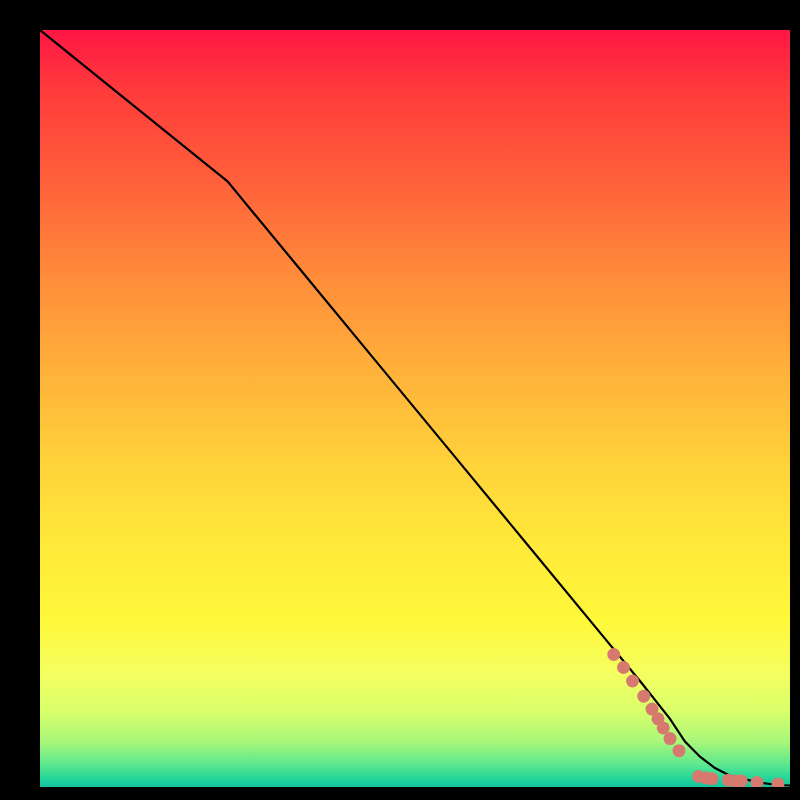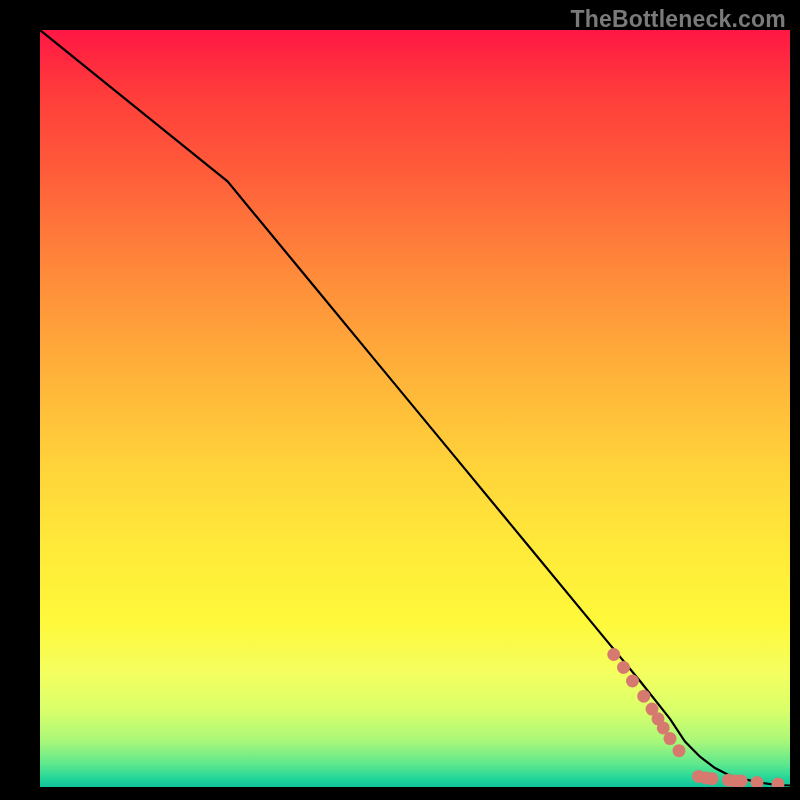--- a/index.html
+++ b/index.html
@@ -65,21 +65,20 @@
   }
   .dot {
     fill: #d67a6f;
   }
 </style>
 </head>
 <body>
 
 <div class="frame">
 
-  <div class="attribution">TheBottleneck.com</div>
 
   <div class="plot-area">
     <svg class="overlay" viewBox="0 0 750 757" preserveAspectRatio="none">
       <path class="curve" d="M0.00 0.00 L75.00 60.56 L150.00 121.12 L187.50 151.40 L262.50 242.24 L337.50 333.08 L412.50 423.92 L487.50 514.76 L562.50 605.60 L600.00 651.02 L630.00 688.87 L645.00 711.58 L660.00 726.72 L675.00 738.08 L690.00 745.64 L705.00 749.43 L720.00 752.46 L735.00 754.73 L750.00 755.49"></path>
       <g>
           <circle cx="573.75" cy="624.52" r="6.5" class="dot"></circle>
           <circle cx="583.50" cy="637.39" r="6.5" class="dot"></circle>
           <circle cx="592.50" cy="651.02" r="6.5" class="dot"></circle>
           <circle cx="603.75" cy="666.16" r="6.5" class="dot"></circle>
           <circle cx="612.00" cy="679.03" r="6.5" class="dot"></circle>

